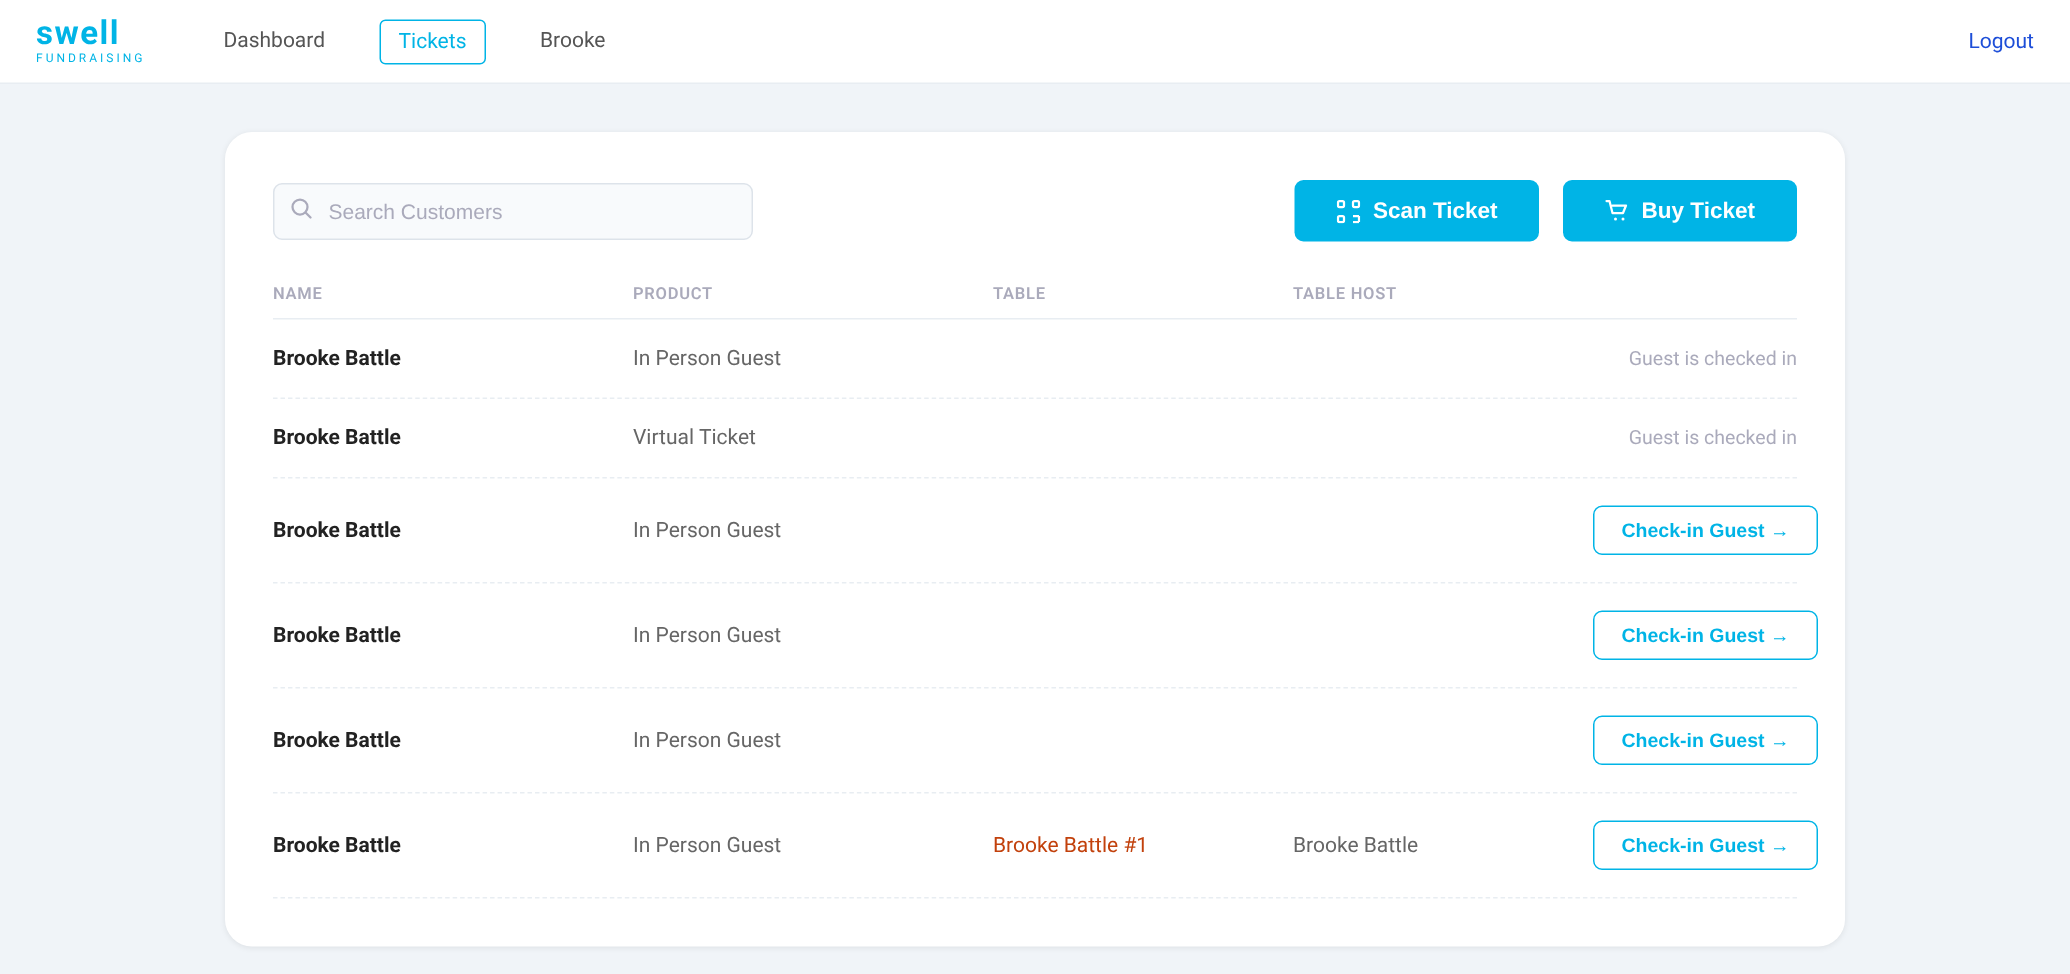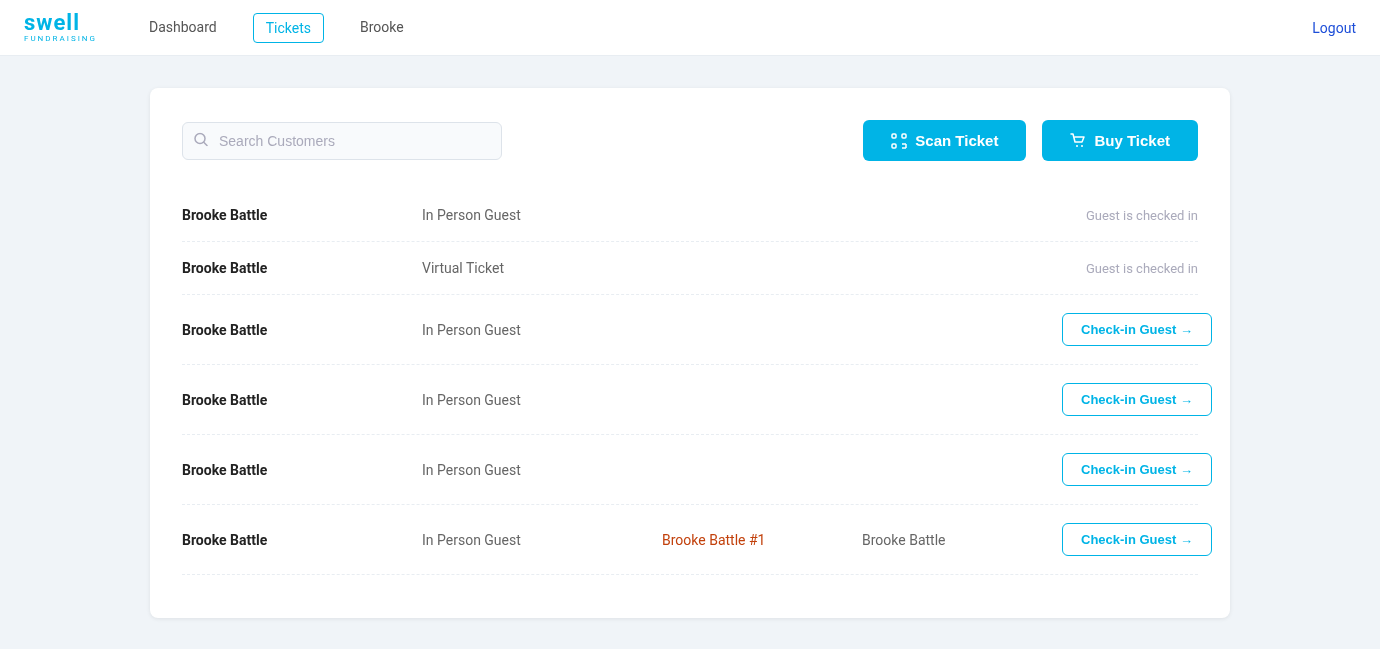--- a/index.html
+++ b/index.html
@@ -64,21 +64,21 @@
     }
 
     
     .main-content {
       padding: 32px 0;
       display: flex;
       justify-content: center;
     }
     .card {
       background: #fff;
-      border-radius: 8px;
+      border-radius: 18px;
       width: 1080px;
       min-height: 530px;
       padding: 32px;
       box-shadow: 0 1px 4px rgba(0,0,0,0.08);
     }
 
     
     .toolbar {
       display: flex;
       align-items: center;
@@ -249,20 +249,27 @@
           <svg width="16" height="16" viewBox="0 0 16 16" fill="none">
             <path d="M1 1h2l2 8h7l2-5H5" stroke="white" stroke-width="1.5" stroke-linecap="round" stroke-linejoin="round"></path>
             <circle cx="7" cy="13" r="1" fill="white"></circle>
             <circle cx="12" cy="13" r="1" fill="white"></circle>
           </svg>
           <span>Buy Ticket</span>
         </button>
       </div>
     </div>
 
+    <div class="table-header">
+      <div class="table-header-cell">NAME</div>
+      <div class="table-header-cell">PRODUCT</div>
+      <div class="table-header-cell">TABLE</div>
+      <div class="table-header-cell">TABLE HOST</div>
+      <div class="table-header-cell"></div>
+    </div>
 
     <div id="table-body">
         <div class="table-row">
       <div class="cell-name">Brooke Battle</div>
       <div class="cell-product">In Person Guest</div>
       <div class="cell-table"></div>
       <div class="cell-host"></div>
       <div class="cell-action">
             <span class="status-checked">Guest is checked in</span>
           </div>

